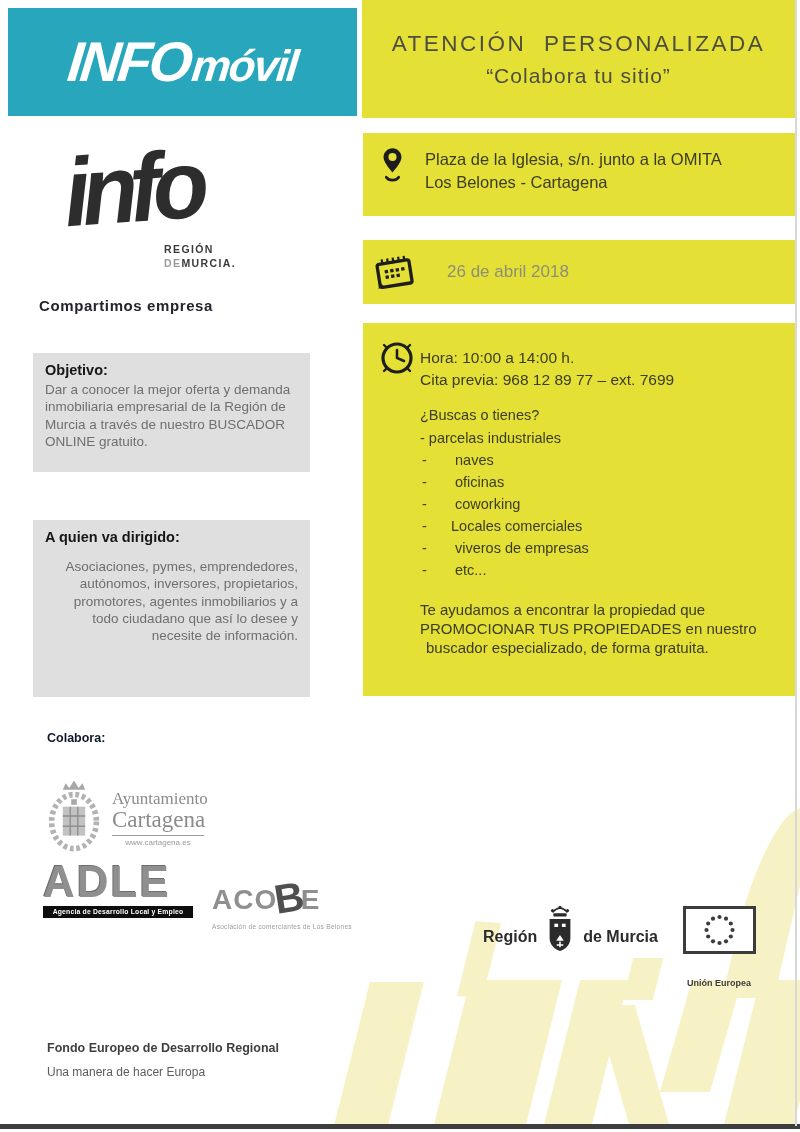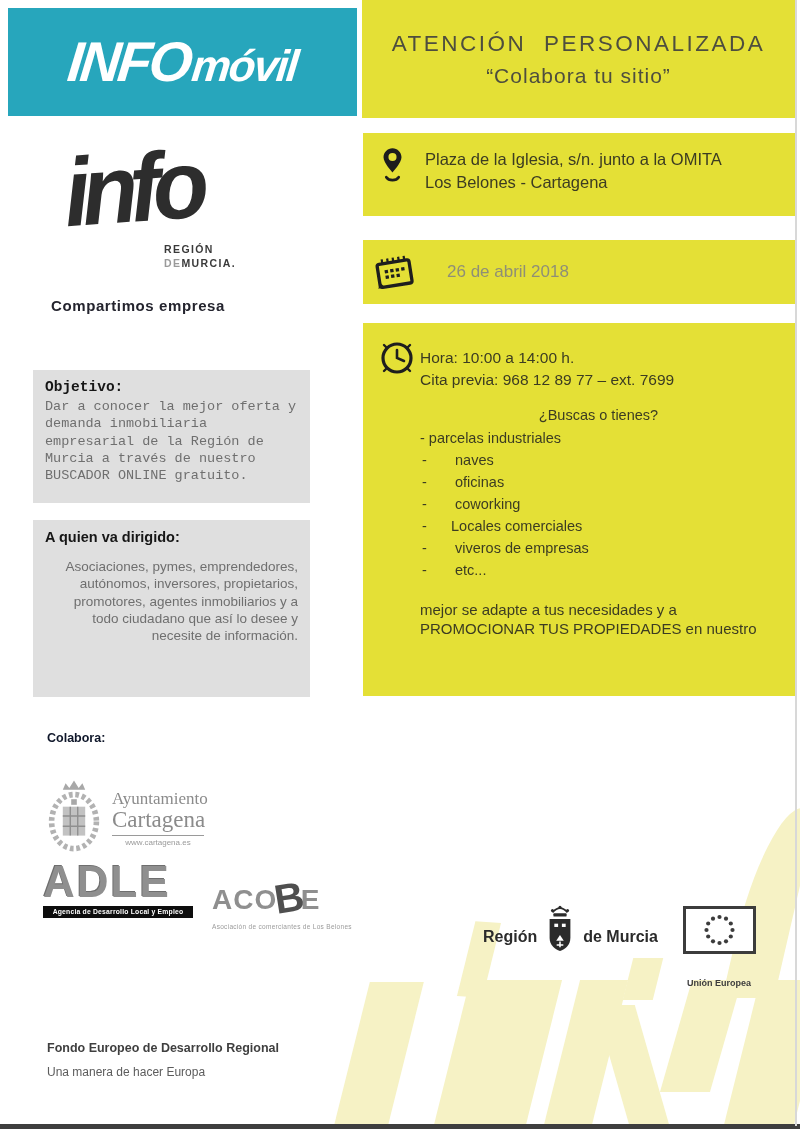--- a/index.html
+++ b/index.html
@@ -20,41 +20,41 @@
   .banner .l2{font-size:21px;letter-spacing:1px;margin-top:7px;}
 
   
   .info-logo{position:absolute;left:58px;top:146px;width:210px;height:145px;}
   .info-word{position:absolute;left:6px;top:-8px;font-style:italic;font-weight:bold;font-size:92px;
              line-height:1.1;color:#2d2d2d;letter-spacing:-8px;transform:rotate(-4deg) scaleY(1.05);}
   .info-region{position:absolute;left:106px;top:97px;font-size:10.5px;font-weight:bold;
                letter-spacing:1.4px;color:#3a3a3a;line-height:1.3;}
   .info-region .de{color:#9a9a9a;}
 
-  .tagline{position:absolute;left:51px;top:297px;font-size:15px;font-weight:bold;color:#24242e;
+  .tagline{position:absolute;left:39px;top:297px;font-size:15px;font-weight:bold;color:#24242e;
            letter-spacing:.6px;}
 
   .graybox{position:absolute;left:33px;width:277px;background:#DFDFDF;box-sizing:border-box;
            padding:9px 12px;}
   .gb-title{font-size:14.5px;font-weight:bold;color:#161616;margin-bottom:3px;}
   .gb-body{font-size:13.5px;color:#6f6f6f;line-height:1.28;}
-  #objective{top:370px;height:133px;font-family:Liberation Mono, monospace;}
+  #objective{top:353px;height:119px;}
   #audience{top:520px;height:177px;}
   #audience .gb-body{text-align:right;margin-top:13px;}
 
   
   .ybox{position:absolute;left:363px;width:432px;background:#E4E036;color:#3C3C22;box-sizing:border-box;}
   #loc{top:133px;height:83px;}
   #loc .txt{margin-left:62px;padding-top:15px;font-size:16.5px;line-height:1.42;}
   #datebox{top:240px;height:64px;}
   #datebox .txt{margin-left:84px;line-height:64px;font-size:17px;color:#8F8F76;}
   #main{top:323px;height:373px;padding:24px 18px 12px 57px;}
   .icon{position:absolute;}
   .time-line{font-size:15.5px;line-height:22px;}
-  .question{font-size:14.5px;line-height:22px;margin-top:13px;text-align:center;}
+  .question{font-size:14.5px;line-height:22px;margin-top:13px;}
   .first-item{font-size:14.5px;line-height:22px;margin-top:1px;}
   .li{font-size:14.5px;line-height:22px;display:flex;}
   .li .dash{width:33px;padding-left:2px;}
   .closing{margin-top:19px;font-size:15px;line-height:19px;}
 
   
   .colabora{position:absolute;left:47px;top:731px;font-size:12.5px;font-weight:bold;color:#0f172a;}
 
   .ayto{position:absolute;left:46px;top:776px;width:220px;height:80px;}
   .ayto-text{position:absolute;left:56px;top:14px;color:#8b8b8b;font-family:"Liberation Serif",serif;margin-left:10px;}
@@ -200,22 +200,23 @@
       </div>
     <div class="li">
         <span class="dash">-</span>
         <span>viveros de empresas</span>
       </div>
     <div class="li">
         <span class="dash">-</span>
         <span>etc...</span>
       </div>
     <div class="closing">
-      <div>mejor se adapte a tus necesidades y a</div>
+      <div>Te ayudamos a encontrar la propiedad que</div>
       <div>PROMOCIONAR TUS PROPIEDADES en nuestro</div>
+      <div style="padding-left:6px;">buscador especializado, de forma gratuita.</div>
     </div>
   </div>
 
   <div class="colabora z1">Colabora:</div>
 
   <div class="ayto z1">
     <span>
       <svg width="56" height="80" viewBox="0 0 60 84">
         <path d="M18 14l3-7 4 5 5-8 5 8 4-5 3 7z" fill="#a8a8a8"></path>
         <ellipse cx="30" cy="48" rx="24" ry="29" fill="none" stroke="#b2b2b2" stroke-width="6" stroke-dasharray="4 3"></ellipse>

